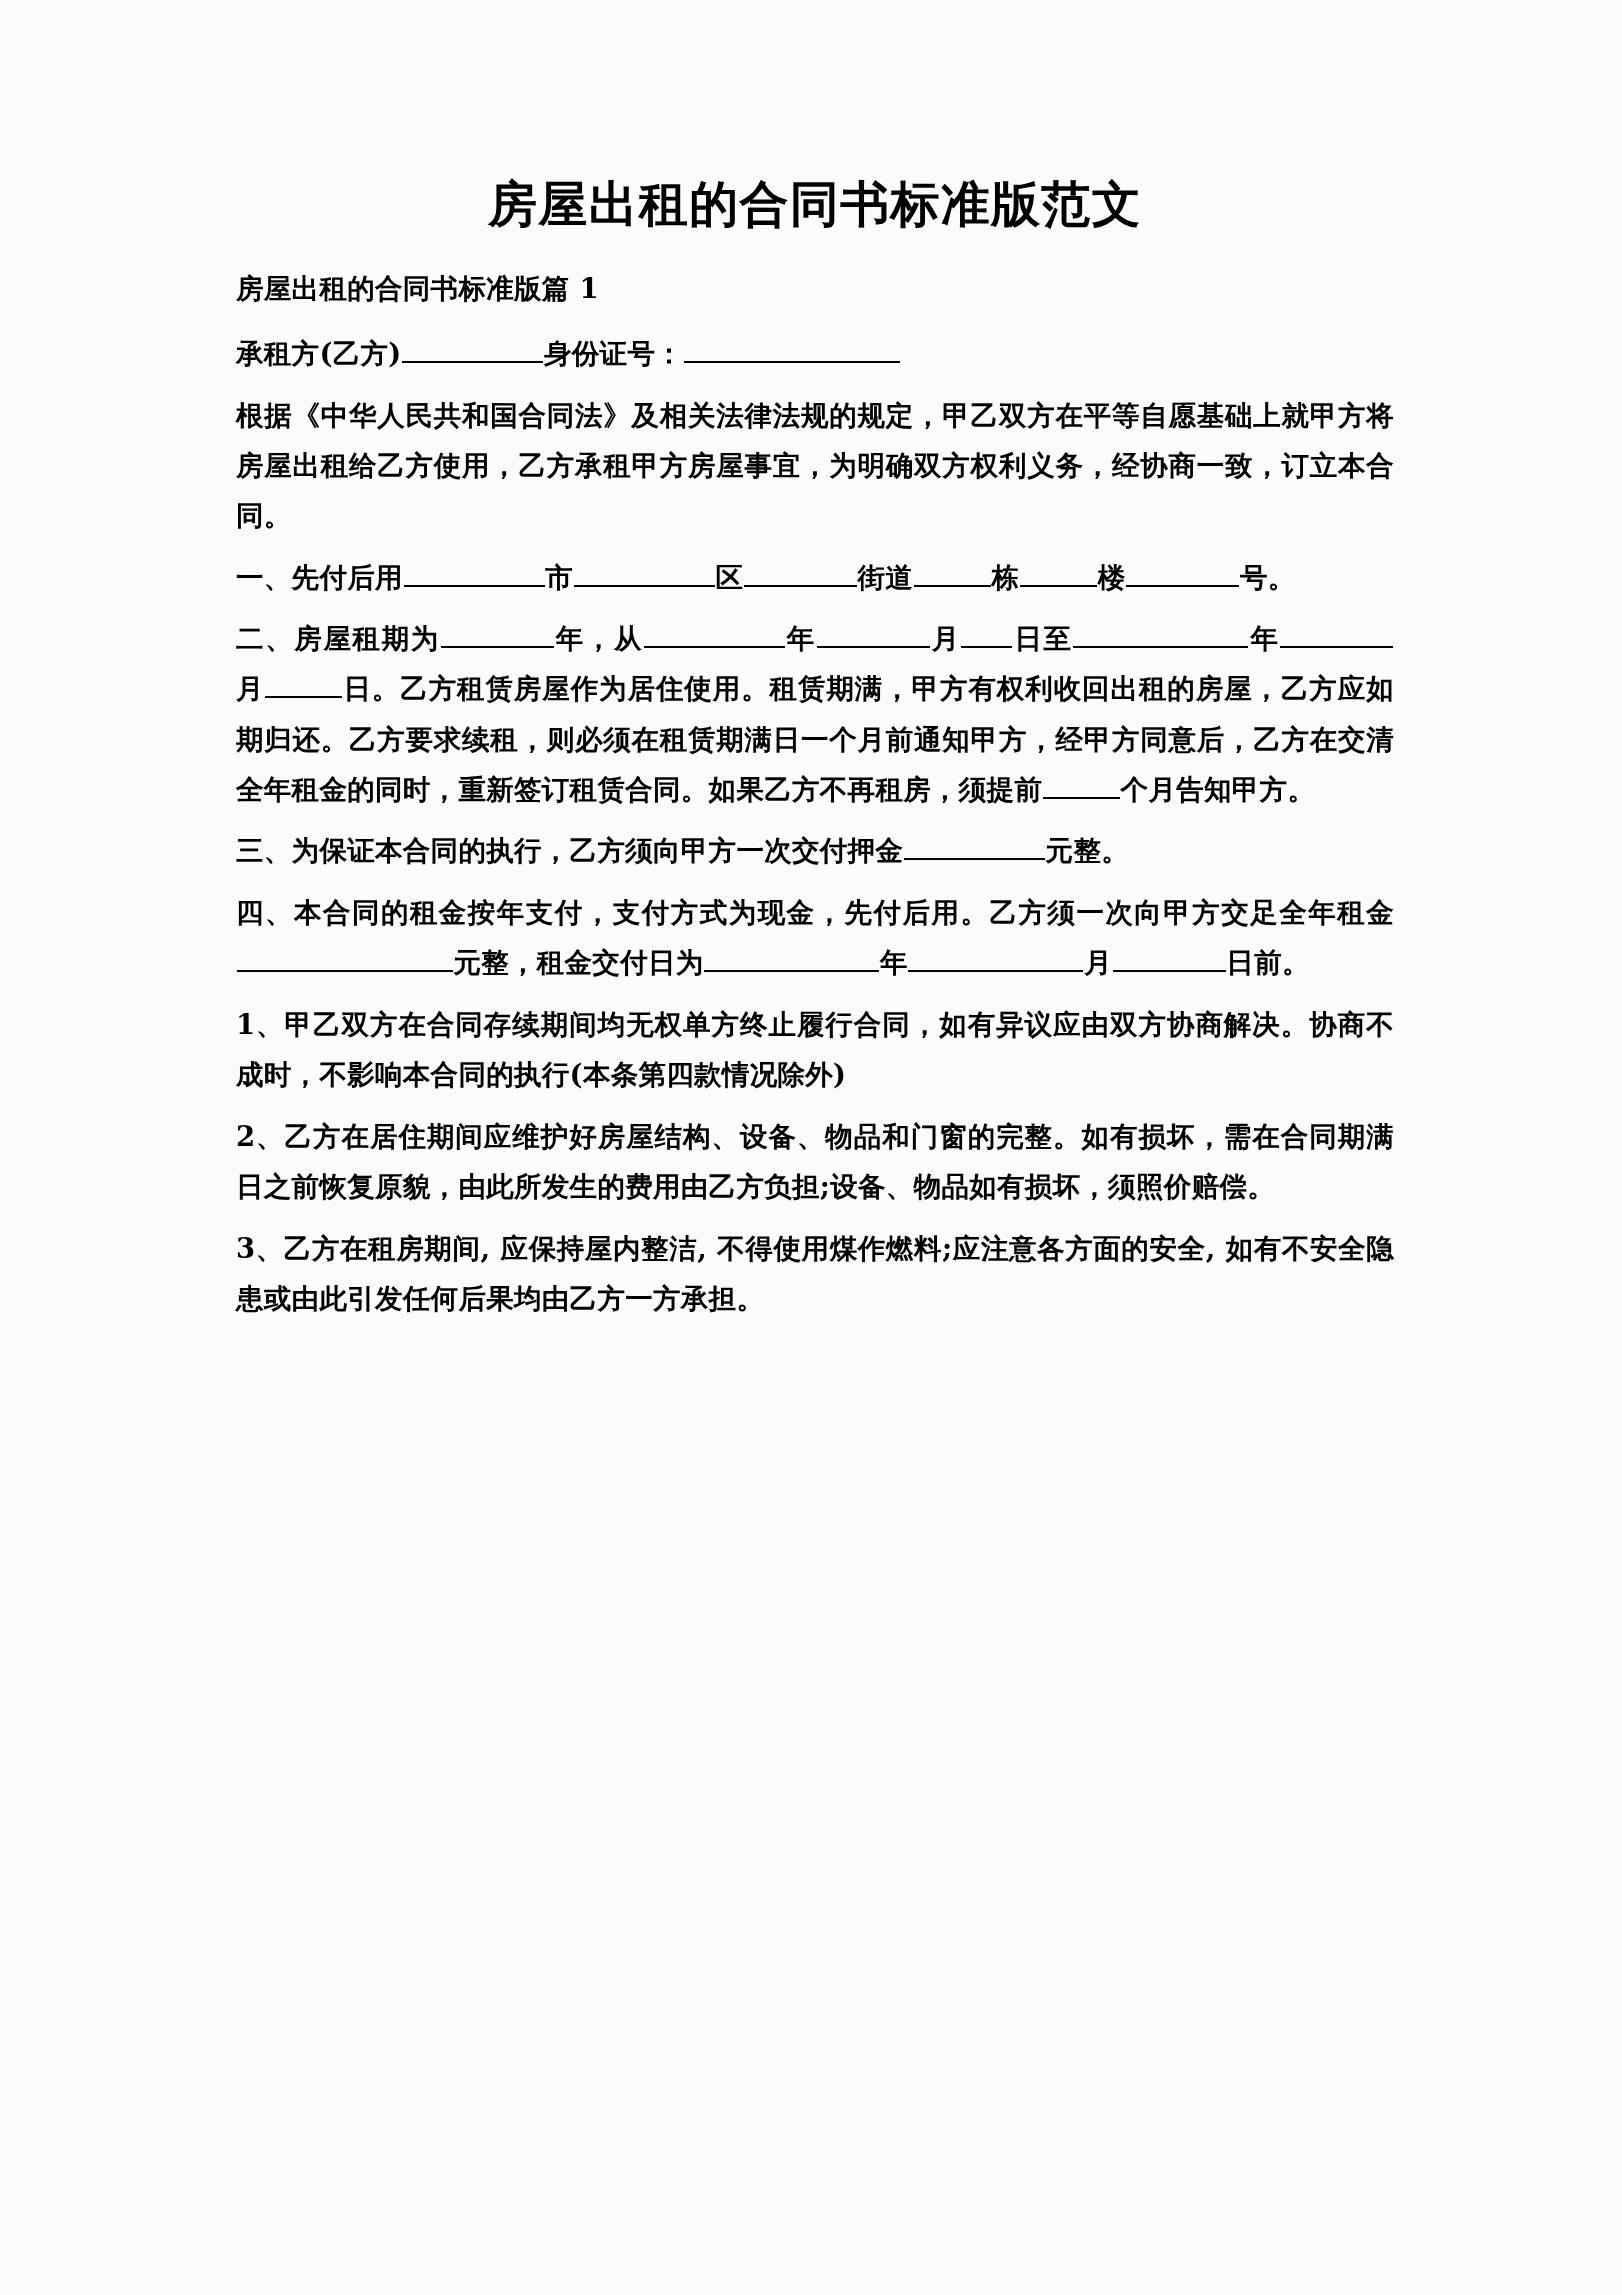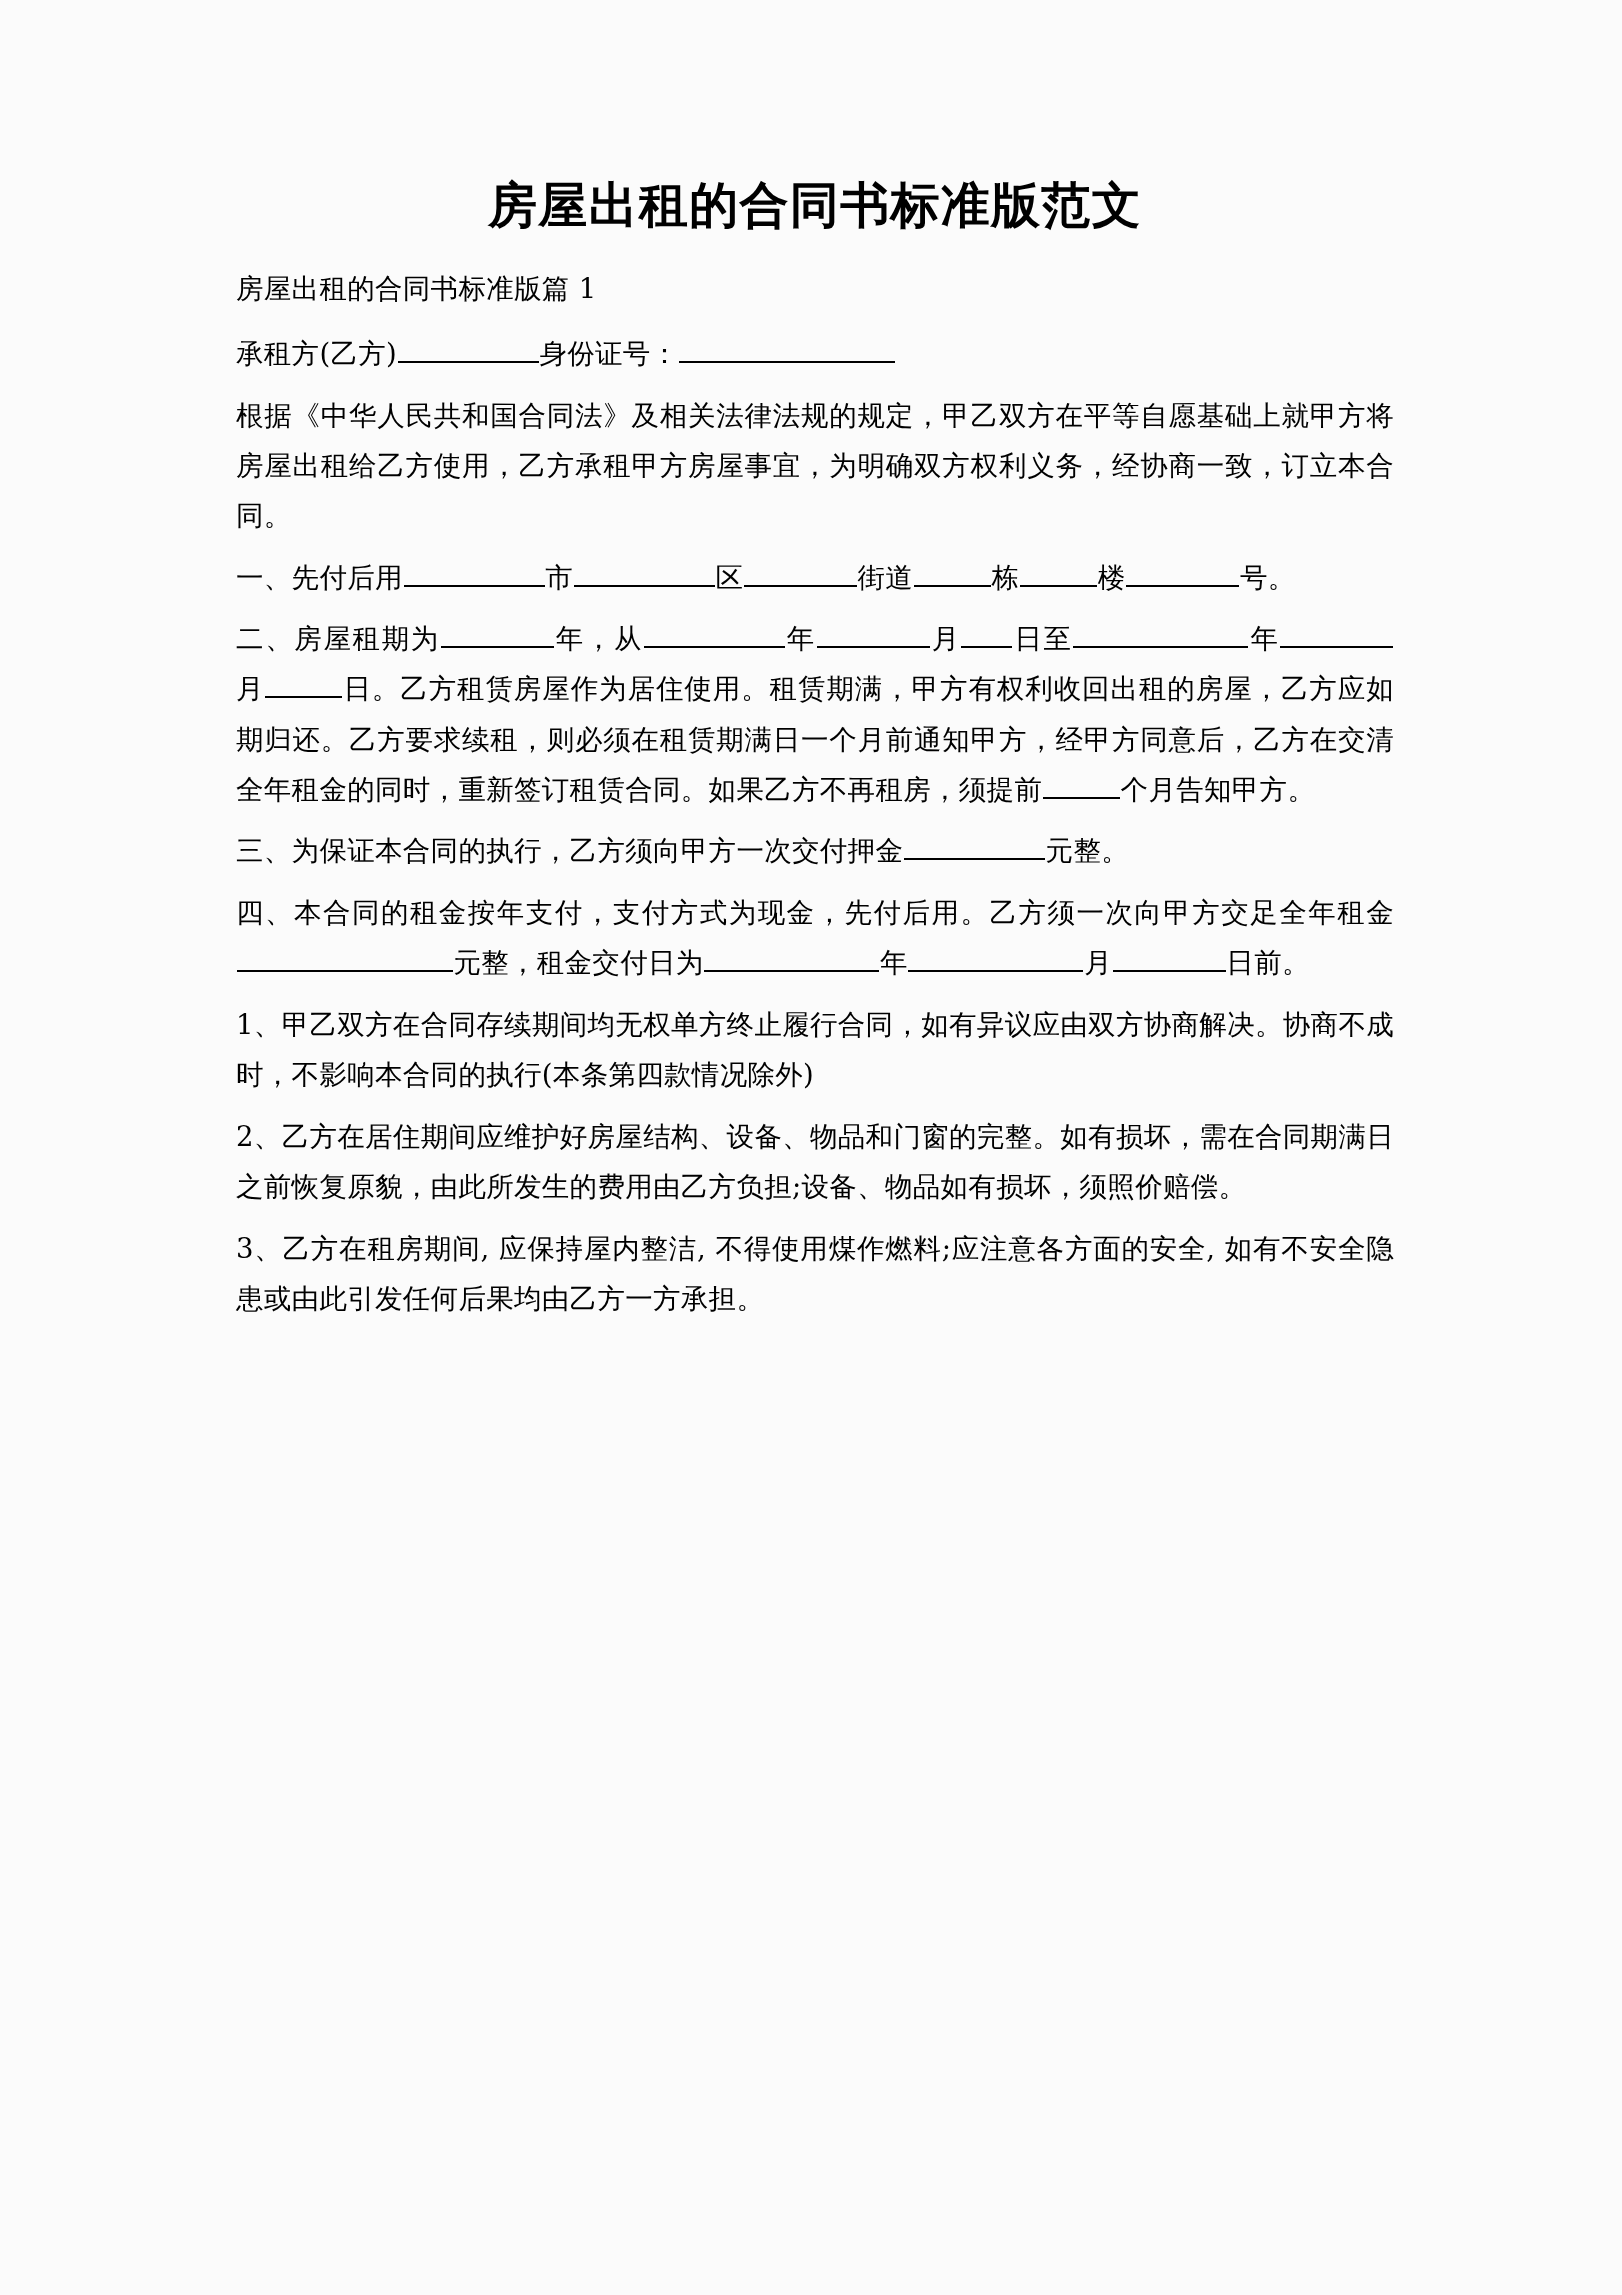--- a/index.html
+++ b/index.html
@@ -24,30 +24,31 @@
     top: 177px;
     width: 1158px;
   }
   .doc-title {
     text-align: center;
     font-size: 49px;
     font-weight: bold;
     line-height: 1.15;
     letter-spacing: 1.3px;
     margin: 0 0 30px 0;
-    font-family: Liberation Sans, sans-serif;
+    font-family: Liberation Serif, serif;
   }
   .para {
     font-size: 27.5px;
     line-height: 1.82;
     margin: 0 0 11.8px 0;
     text-align: justify;
     text-justify: inter-ideograph;
     word-break: break-all;
     letter-spacing: 0.3px;
+    font-weight: bold;
   }
   .para.subtitle {
     margin-bottom: 14.4px;
   }
   
   .blank {
     display: inline-block;
     border-bottom: 2px solid #000;
     vertical-align: baseline;
     height: 1.05em;

